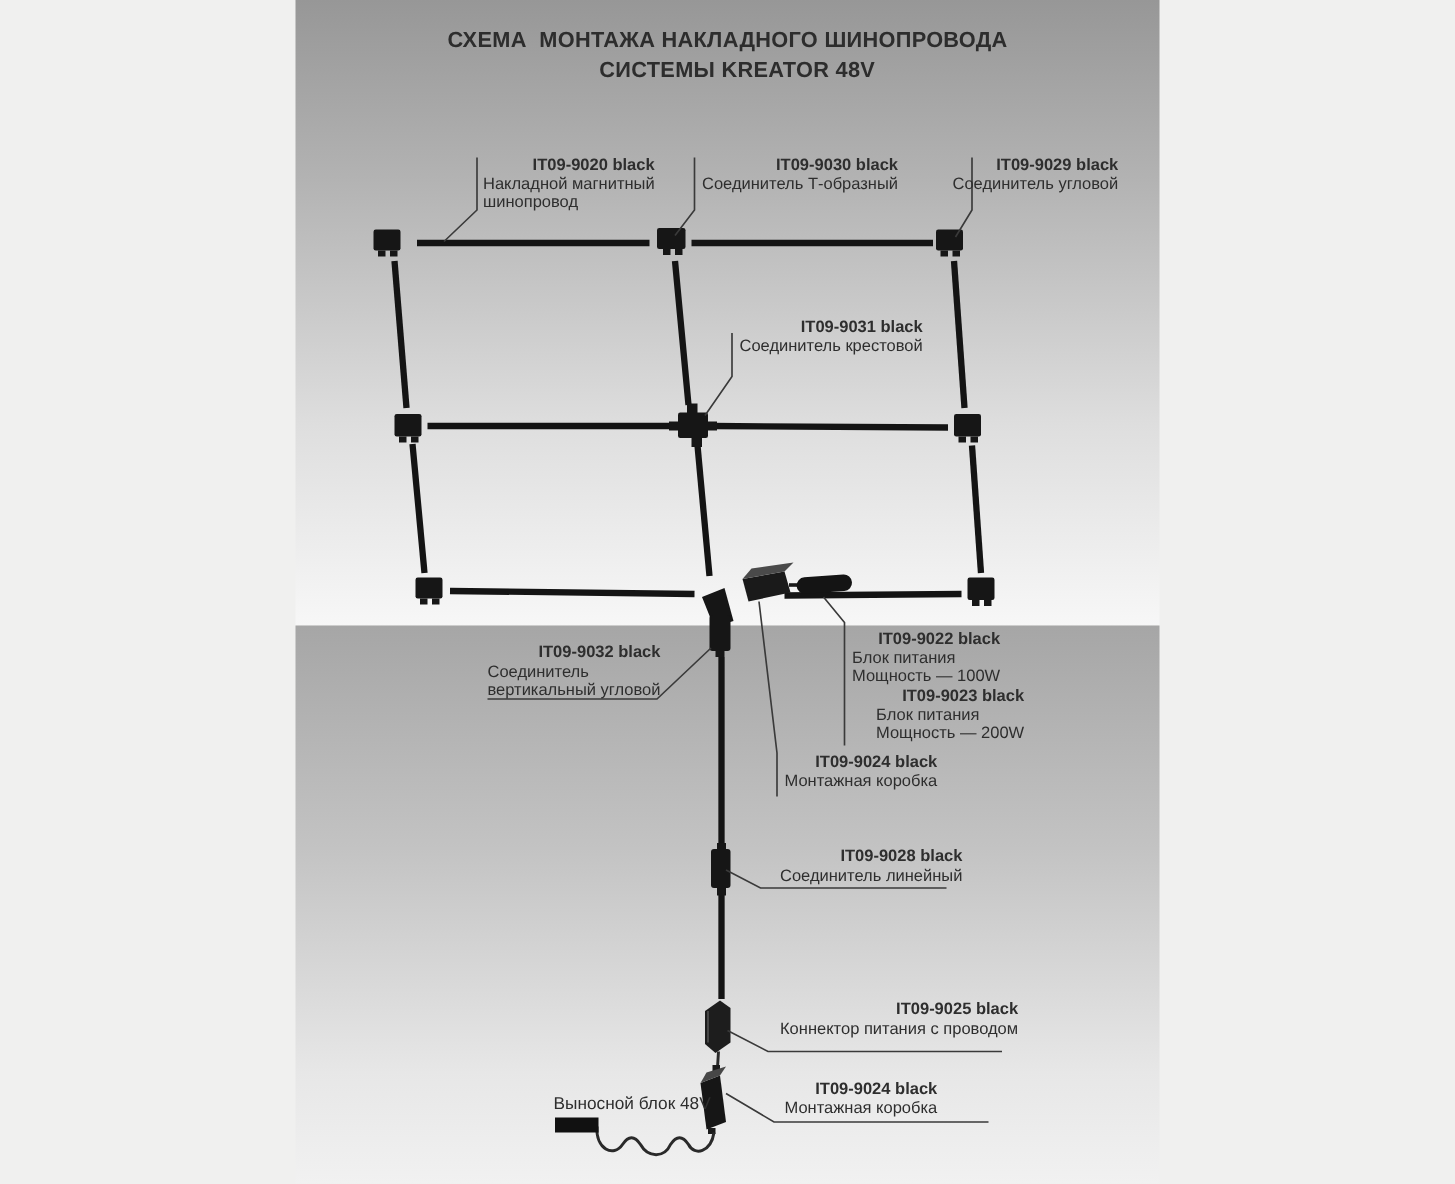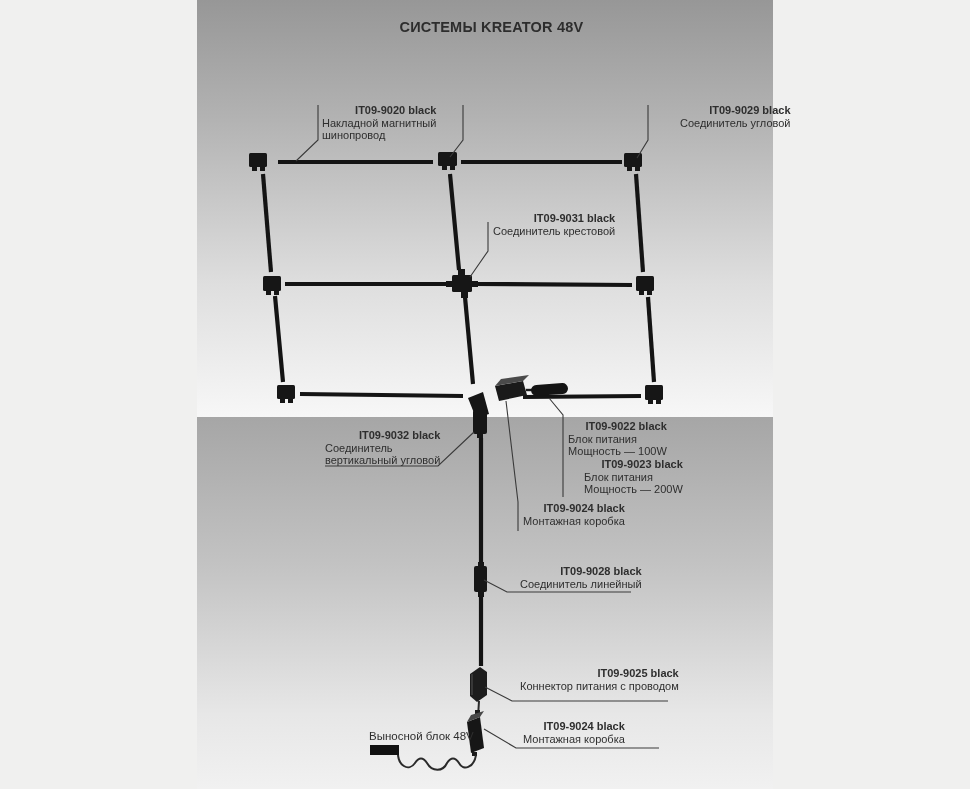--- a/index.html
+++ b/index.html
@@ -150,31 +150,36 @@
       <path d="M325,466 H438 L474,432"></path>
       <path d="M549,398 L563,415 V497"></path>
       <path d="M506,401 L518,502 V531"></path>
       <path d="M484,580 L507,592 H631"></path>
       <path d="M485,687 L512,701 H668"></path>
       <path d="M484,729 L516,748 H659"></path>
     </g>
   </svg>
 
   <div class="title">
+    <div class="t1">СХЕМА  МОНТАЖА НАКЛАДНОГО ШИНОПРОВОДА</div>
     <div class="t2">СИСТЕМЫ KREATOR 48V</div>
   </div>
 
   <div class="lbl" style="left:322px;top:104px">
     <div class="code">IT09-9020 black</div>
     <div>Накладной магнитный</div>
     <div>шинопровод</div>
   </div>
 
-
-  <div class="lbl" style="left:680px;top:104px">
+  <div class="lbl" style="left:468px;top:104px">
+    <div class="code">IT09-9030 black</div>
+    <div>Соединитель Т-образный</div>
+  </div>
+
+  <div class="lbl" style="left:635px;top:104px">
     <div class="code">IT09-9029 black</div>
     <div>Соединитель угловой</div>
   </div>
 
   <div class="lbl" style="left:493px;top:212px">
     <div class="code">IT09-9031 black</div>
     <div>Соединитель крестовой</div>
   </div>
 
   <div class="lbl" style="left:325px;top:429px">

